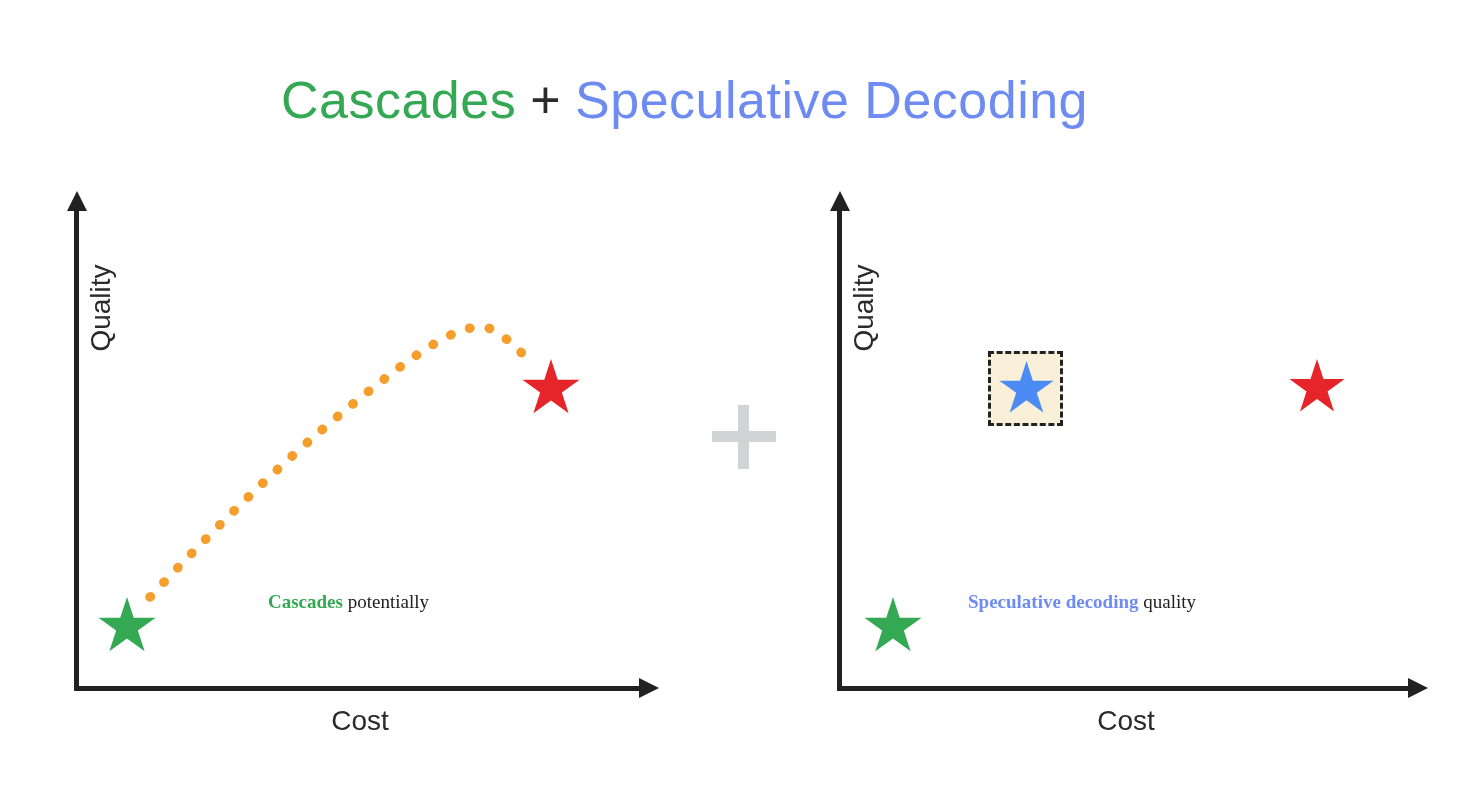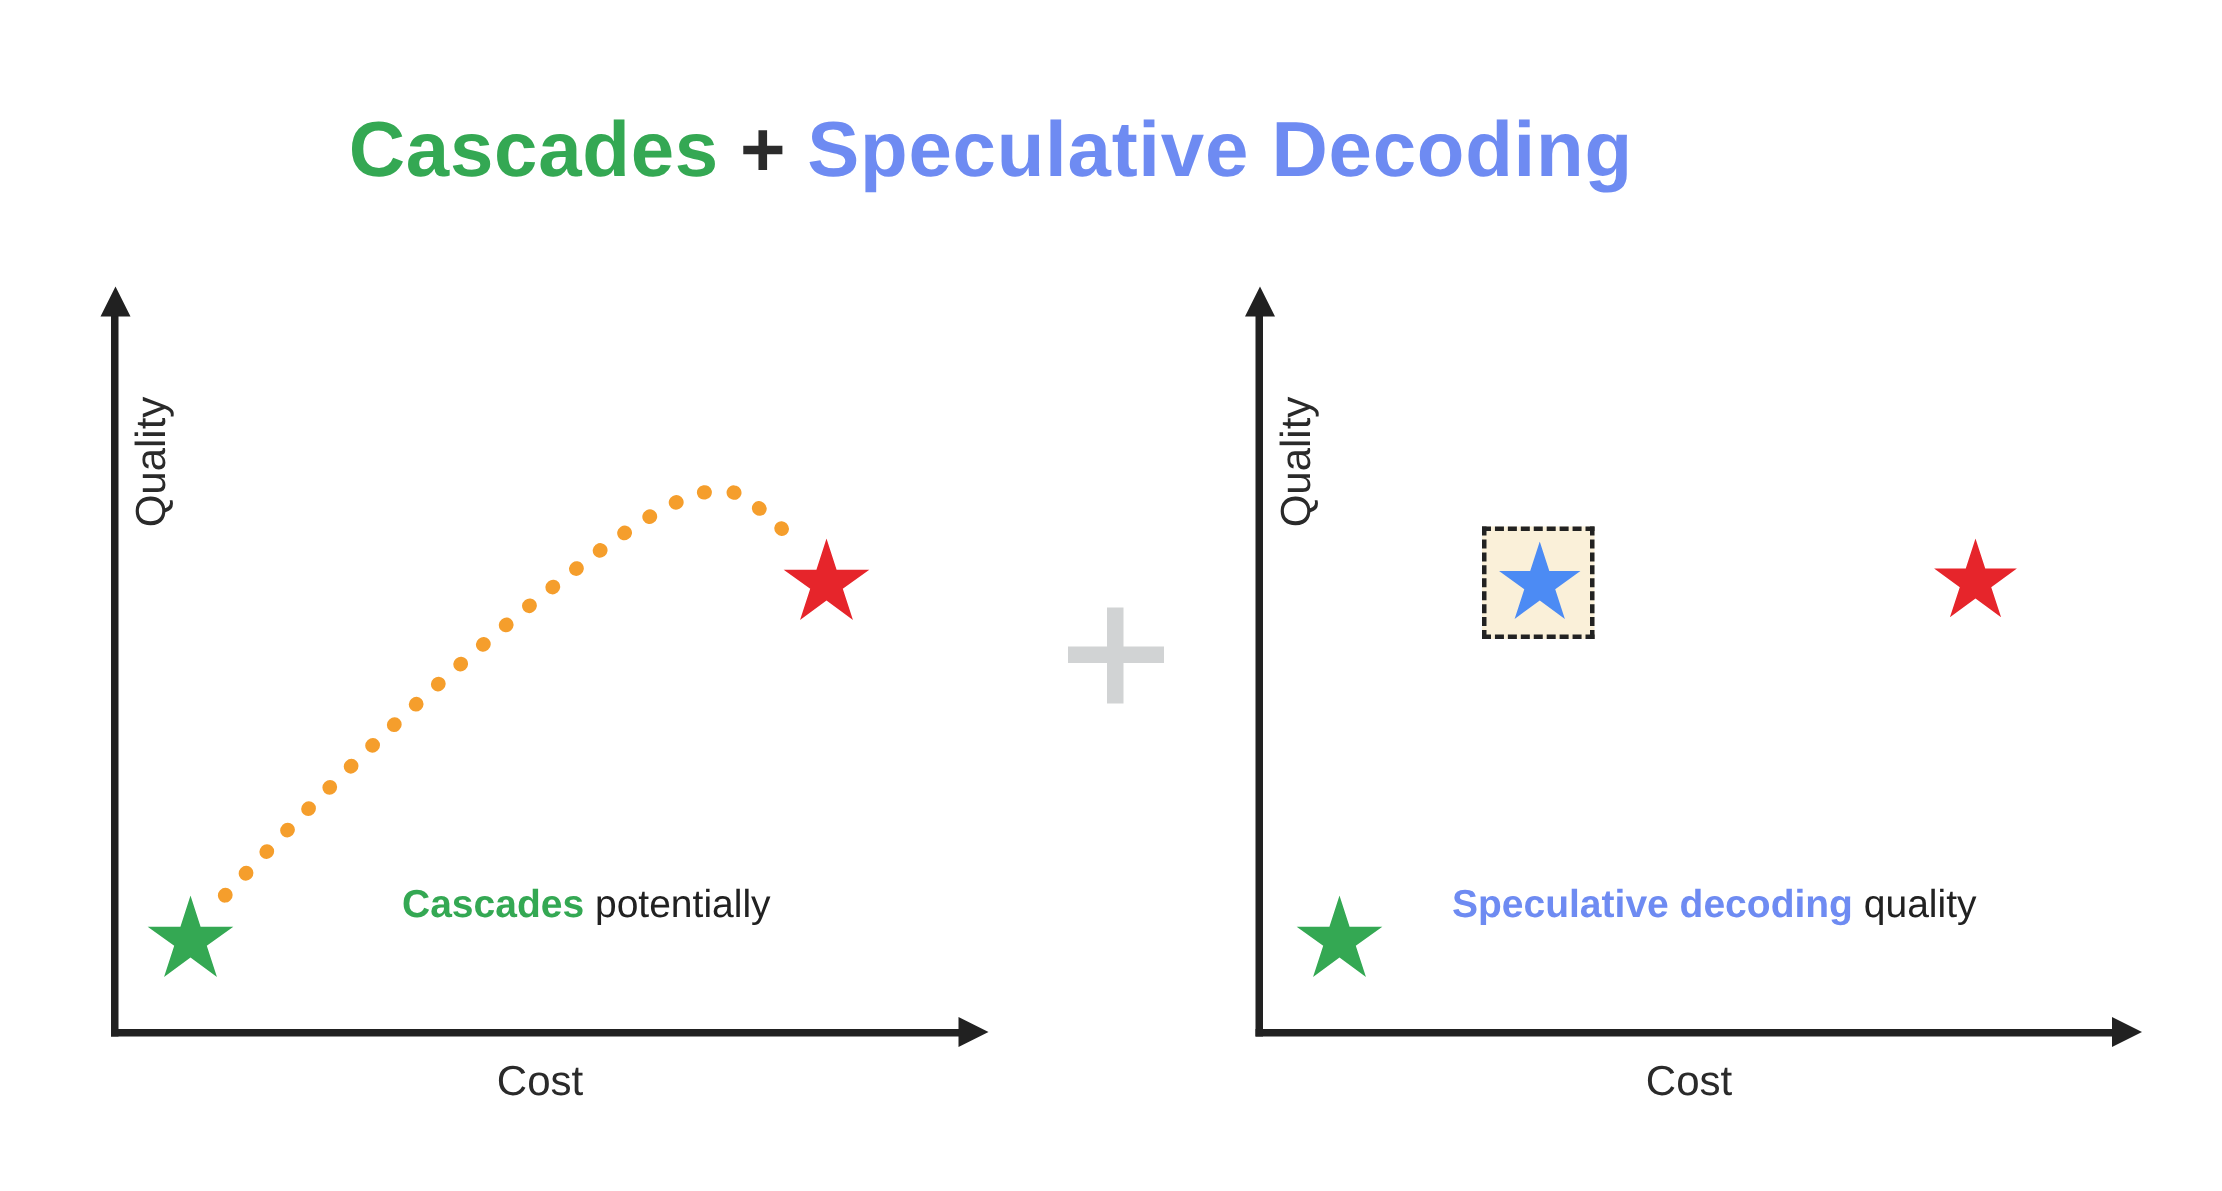--- a/index.html
+++ b/index.html
@@ -3,21 +3,21 @@
 <meta charset="utf-8">
 <style>
   html,body{margin:0;padding:0;background:#ffffff;}
   #canvas{
     position:relative;width:1481px;height:794px;background:#ffffff;overflow:hidden;
     font-family:"Liberation Sans",sans-serif;color:#212121;
   }
   
   .title{
     position:absolute;left:0;top:70px;width:1321px;text-align:center;
-    font-size:52px;font-weight:bold;letter-spacing:0.5px;white-space:nowrap;
+    font-size:52px;font-weight:normal;letter-spacing:0.5px;white-space:nowrap;padding-left:24px;
   }
   .title .green{color:#34A853;}
   .title .plus-word{color:#2b2b2b;margin:0 14px;}
   .title .blue{color:#6E8BF2;}
   
   .axis-line{position:absolute;background:#212121;}
   .arrow-up{
     position:absolute;width:0;height:0;
     border-left:10px solid transparent;border-right:10px solid transparent;
     border-bottom:20px solid #212121;
@@ -36,21 +36,21 @@
   
   .dashed-box{
     position:absolute;left:988px;top:351px;width:75px;height:75px;
     box-sizing:border-box;background:#FAF0D9;border:3px dashed #222222;
   }
   
   .plus-sep{position:absolute;left:712px;top:405px;width:64px;height:64px;}
   .plus-sep .h{position:absolute;left:0;top:26px;width:64px;height:11px;background:#D1D3D4;}
   .plus-sep .v{position:absolute;left:26px;top:0;width:11px;height:64px;background:#D1D3D4;}
   
-  .caption{position:absolute;font-size:26px;line-height:36px;color:#212121;white-space:nowrap;}
+  .caption{position:absolute;font-size:19px;line-height:36px;color:#212121;white-space:nowrap;font-family:Liberation Serif, serif;}
   .caption .hl-green{color:#34A853;font-weight:bold;}
   .caption .hl-blue{color:#6E8BF2;font-weight:bold;}
 </style>
 </head>
 <body>
 
 <div id="canvas">
 
   <div class="title">
     <span class="green">Cascades</span><span class="plus-word">+</span><span class="blue">Speculative Decoding</span>

